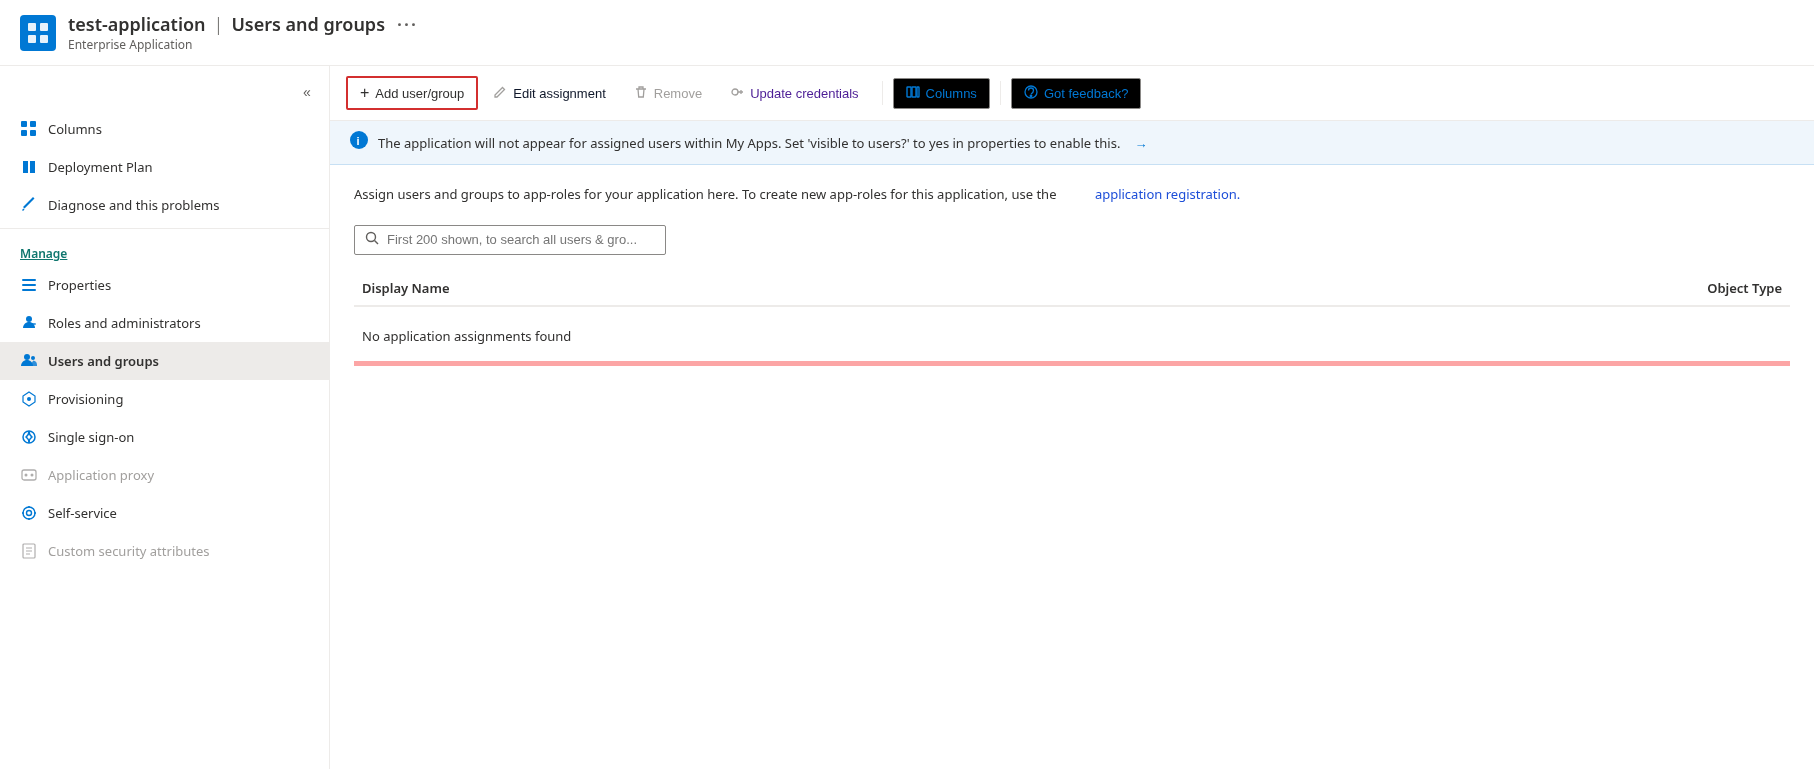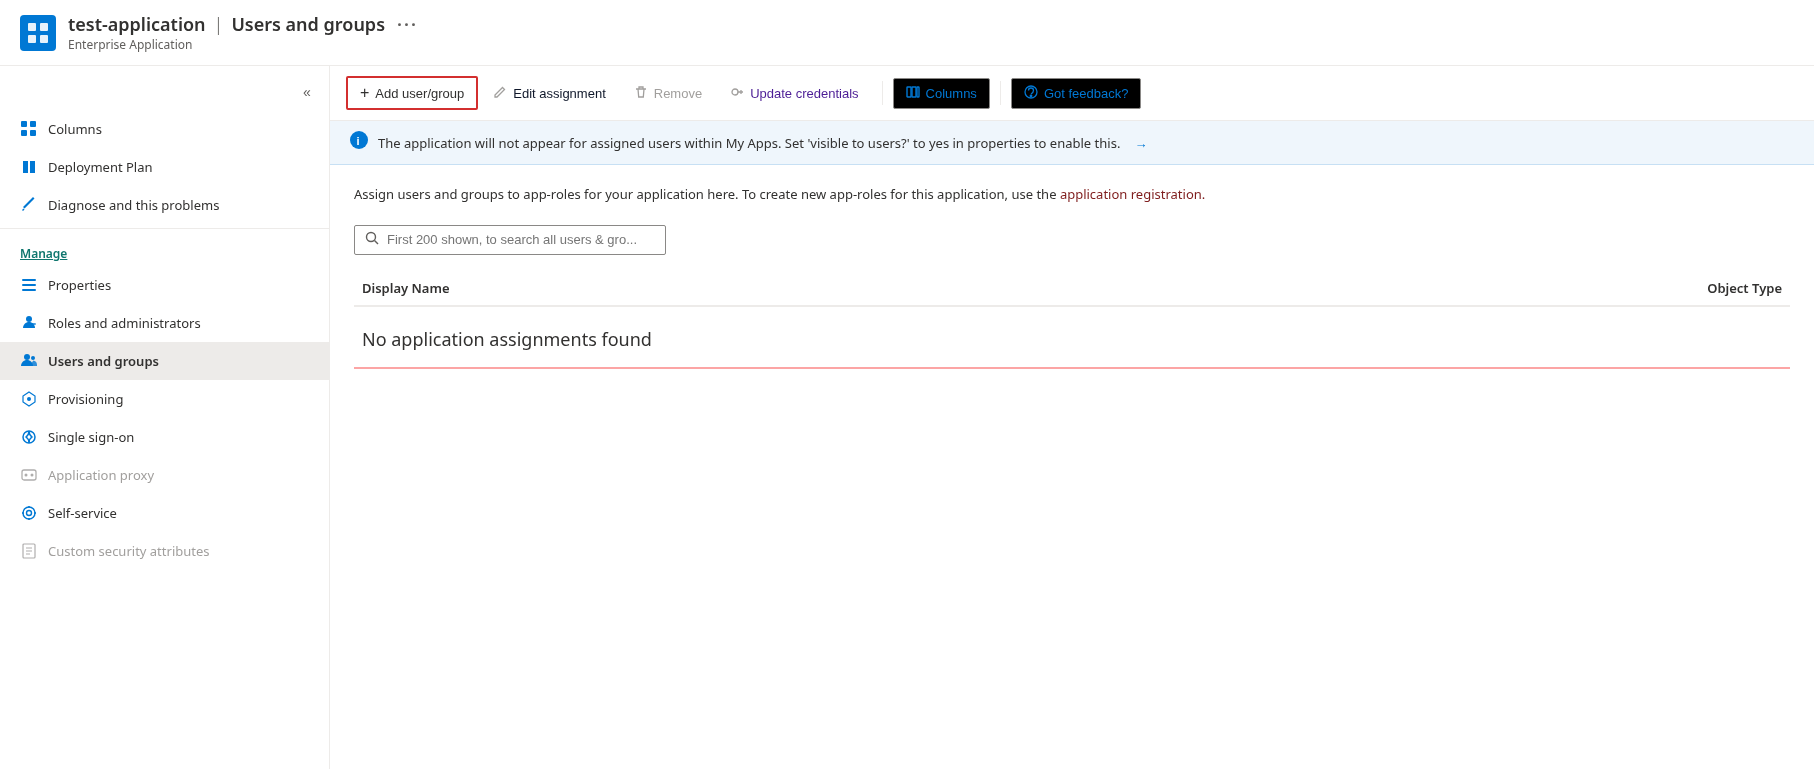--- a/index.html
+++ b/index.html
@@ -38,32 +38,32 @@
     .toolbar-separator { width: 1px; height: 24px; background: #edebe9; margin: 0 8px; }
 
     
     .info-banner { display: flex; align-items: center; gap: 10px; padding: 10px 20px; background: #eff6fc; border-bottom: 1px solid #c7e0f4; font-size: 13px; color: #323130; }
     .info-banner .info-icon { color: #0078d4; font-size: 16px; flex-shrink: 0; }
     .info-banner .arrow-link { color: #0078d4; cursor: pointer; margin-left: 4px; }
 
     
     .content { padding: 20px 24px; }
     .content-description { font-size: 13px; color: #323130; margin-bottom: 20px; line-height: 1.5; }
-    .content-description a { color: #7f1d1d; text-decoration: none; }
+    .content-description a { color: #1d4ed8; text-decoration: none; margin-left: 35px; }
 
     
     .search-bar { display: flex; align-items: center; border: 1px solid #8a8886; border-radius: 2px; padding: 5px 10px; width: 312px; margin-bottom: 16px; gap: 8px; }
     .search-bar input { border: none; outline: none; font-size: 13px; color: #323130; width: 100%; background: transparent; }
     .search-icon { color: #605e5c; font-size: 13px; }
 
     
     .table-header { display: flex; align-items: flex-start; padding: 8px 0; border-bottom: 2px solid #edebe9; margin-bottom: 4px; }
     .table-col-name { flex: 1; font-weight: 600; font-size: 13px; padding: 0 8px; }
     .table-col-type { width: 200px; font-weight: 600; font-size: 13px; padding: 0 8px; text-align: right; }
-    .table-empty { padding: 16px 8px; color: #323130; font-size: 18px; border-bottom: 2px solid #fca5a5; }
+    .table-empty { padding: 16px 8px; color: #323130; font-size: 13px; border-bottom: 5px solid #fca5a5; }
 
     
     .icon-blue { color: #0078d4; }
     .icon-gray { color: #605e5c; }
   </style>
 </head>
 <body>
 
 <div class="header">
   <div class="header-avatar">

